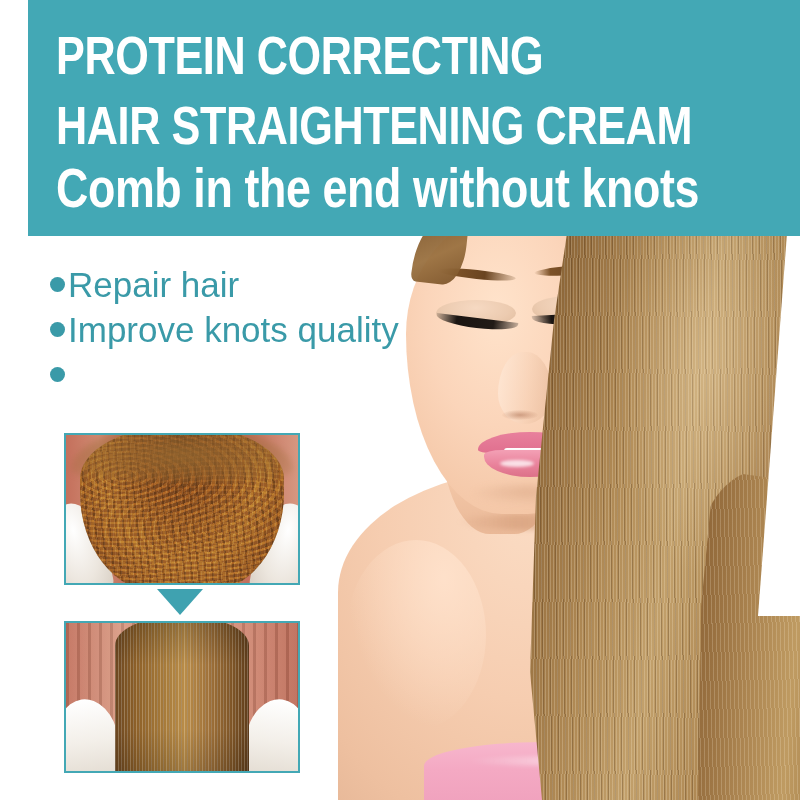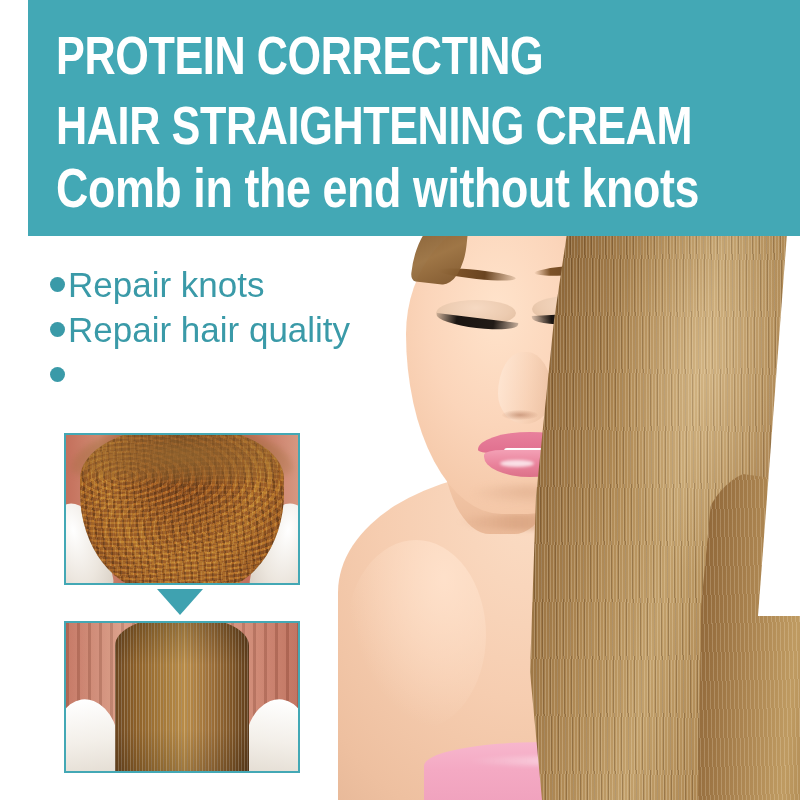--- a/index.html
+++ b/index.html
@@ -497,25 +497,25 @@
 
   <div class="header-band">
     <div class="headline headline-1">PROTEIN CORRECTING</div>
     <div class="headline headline-2">HAIR STRAIGHTENING CREAM</div>
     <div class="headline headline-3">Comb in the end without knots</div>
   </div>
 
   <ul class="bullets">
     <li class="bullet-row">
       <span class="bullet-dot"></span>
-      <span class="bullet-label">Repair knots</span>
+      <span class="bullet-label">Repair hair</span>
     </li>
     <li class="bullet-row">
       <span class="bullet-dot"></span>
-      <span class="bullet-label">Repair hair quality</span>
+      <span class="bullet-label">Improve knots quality</span>
     </li>
     <li class="bullet-row">
       <span class="bullet-dot"></span>
     </li>
   </ul>
 
   <div class="photo-frame photo-before">
     <div class="bg-salmon"></div>
     <div class="shoulder-l"></div>
     <div class="shoulder-r"></div>

